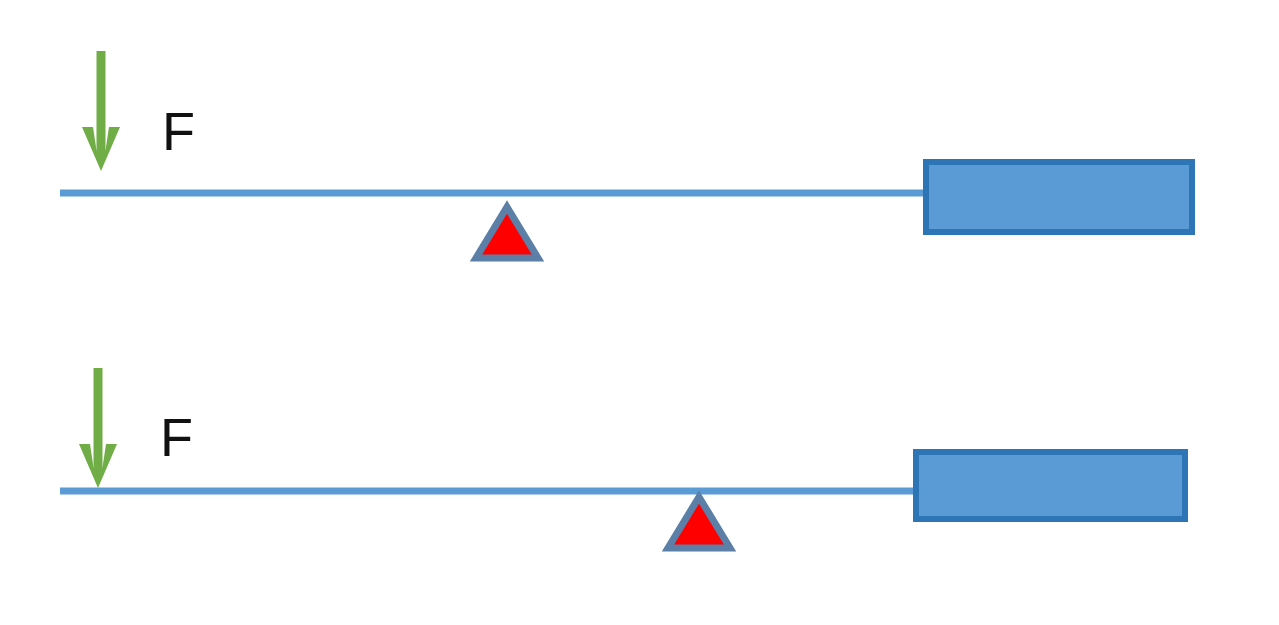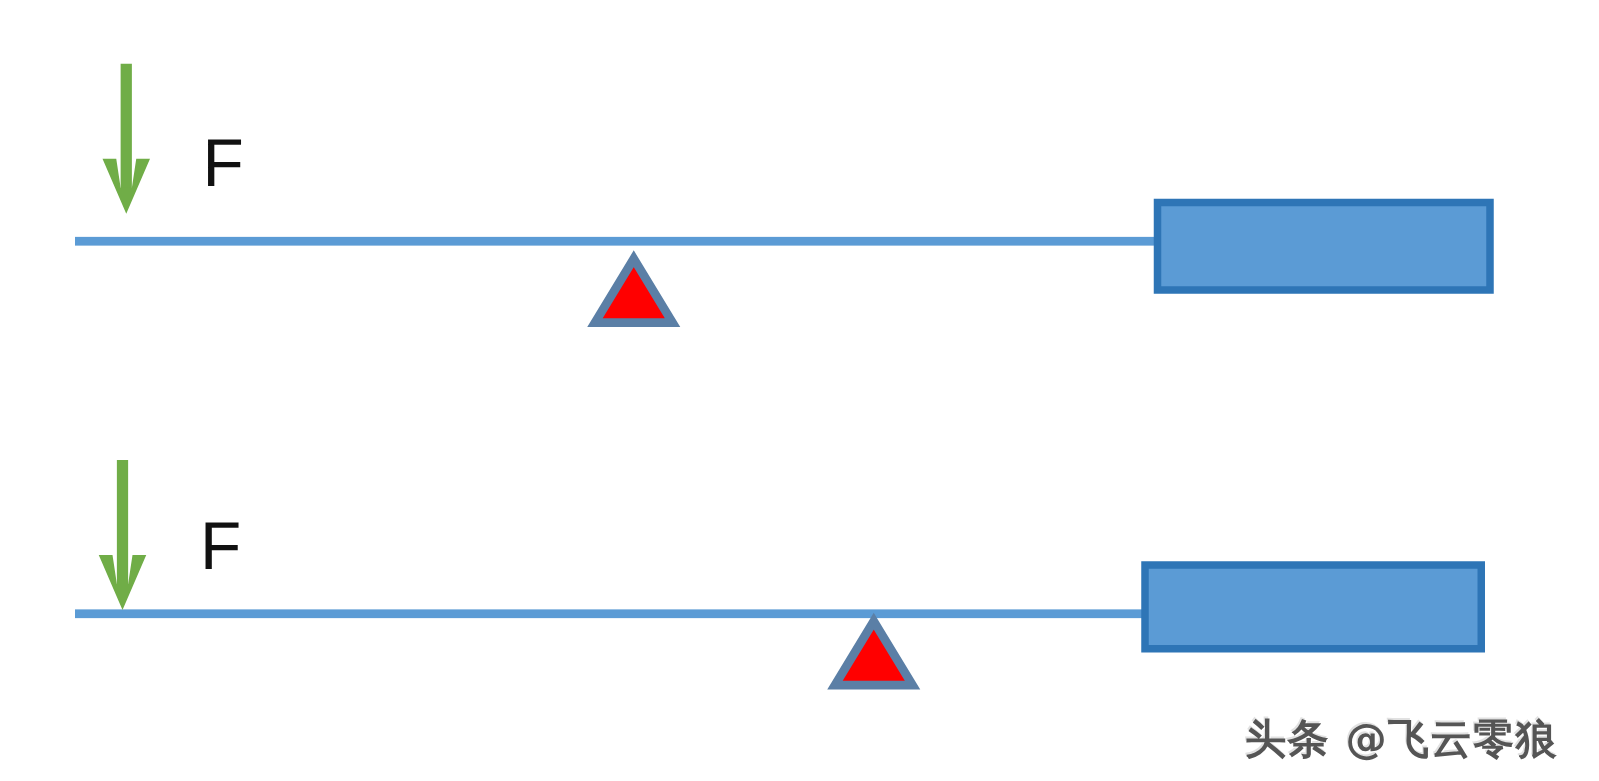--- a/index.html
+++ b/index.html
@@ -79,15 +79,14 @@
         <rect class="arrow-shaft" x="93.5" y="368" width="9" height="107.68" fill="#70AD47"></rect>
         <polygon class="arrow-head" points="98,488 79,444 90,444 93.5,467.2 102.5,467.2 106,444 117,444" fill="#70AD47"></polygon>
       </g>
     </g>
   </svg>
 
   <div class="force-label" style="left: 162px; top: 104px; font-size: 54px; color: rgb(17, 17, 17);">F</div>
 
   <div class="force-label" style="left: 160px; top: 410px; font-size: 54px; color: rgb(17, 17, 17);">F</div>
 
-  <div class="watermark" style="left: 996px; top: 569px; font-size: 33px; color: rgb(58, 58, 58);">头条 @飞云零狼</div>
 
 </div>
 
 </body></html>

